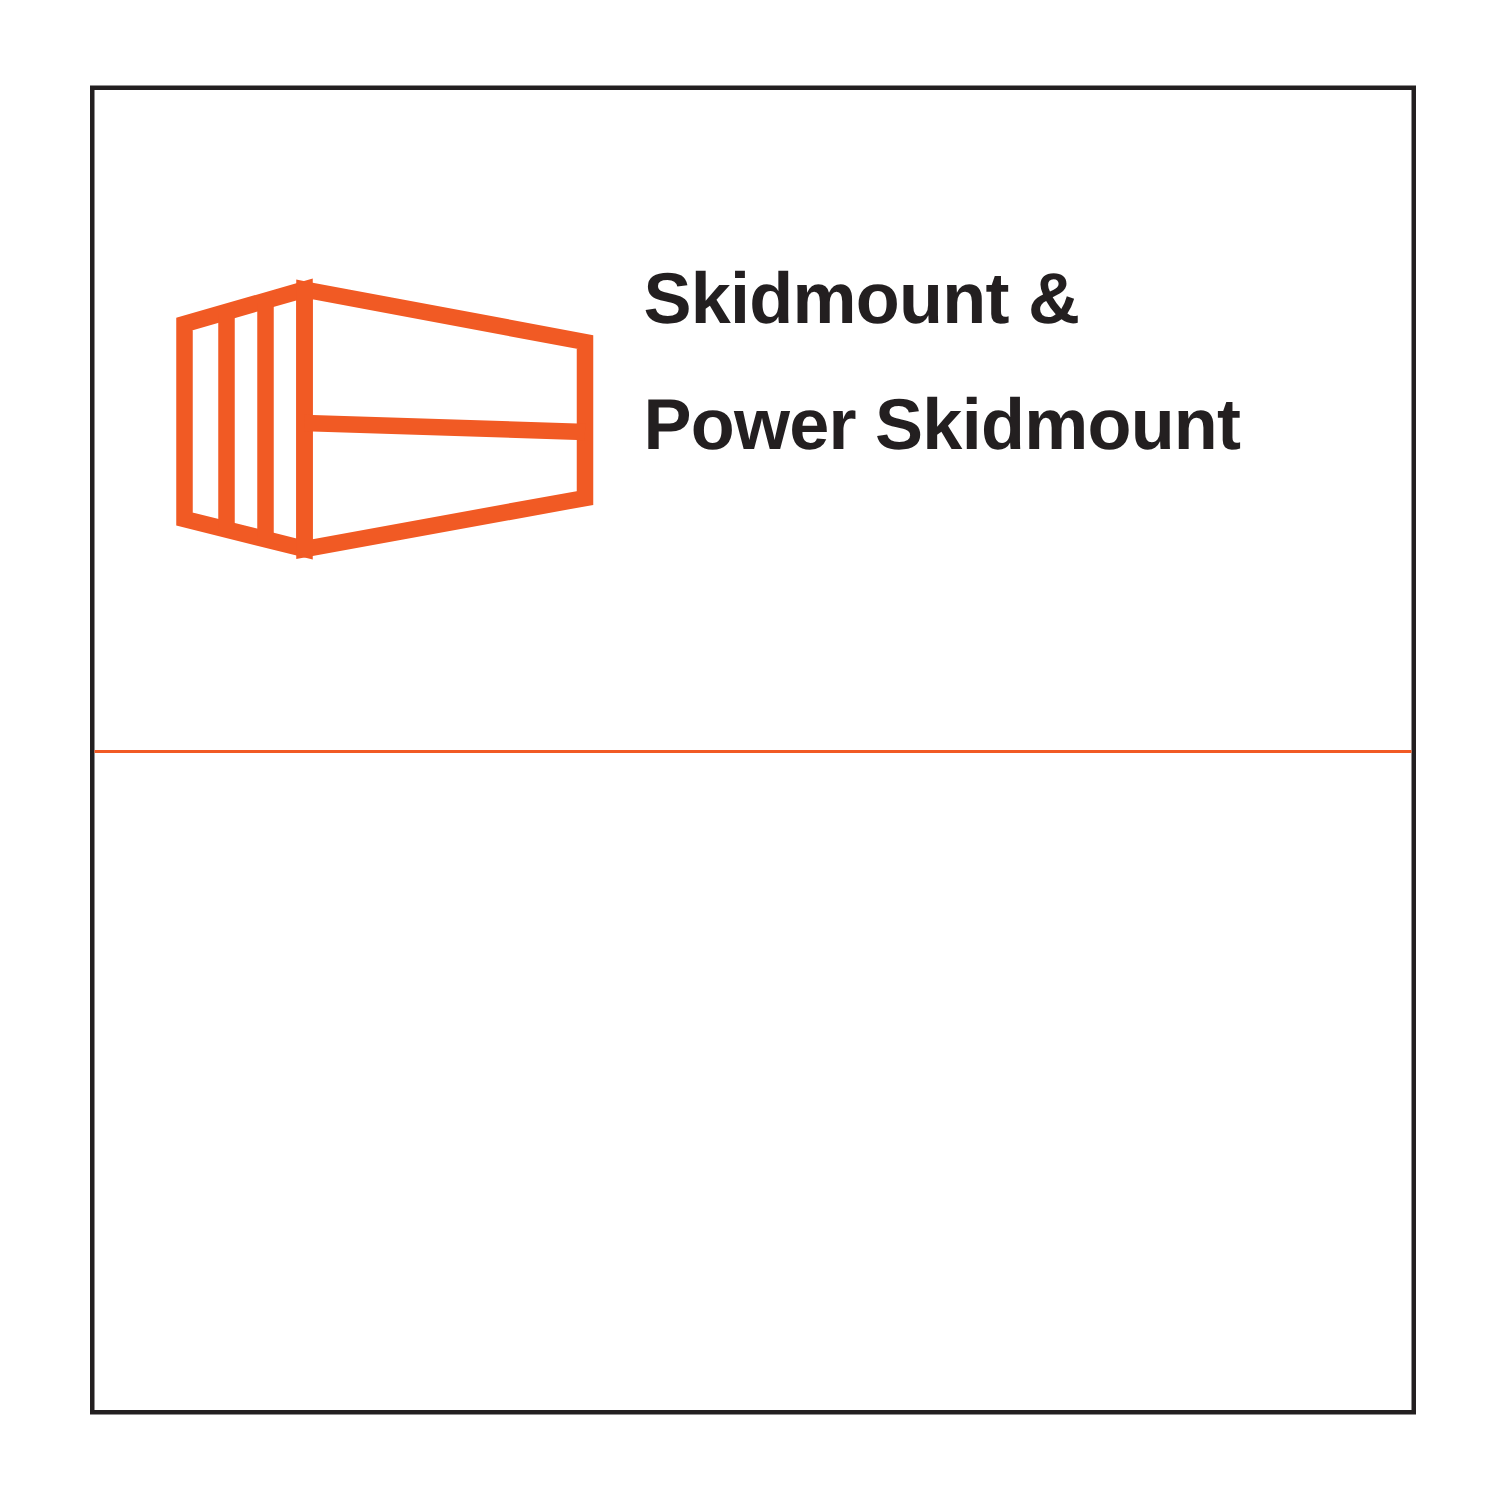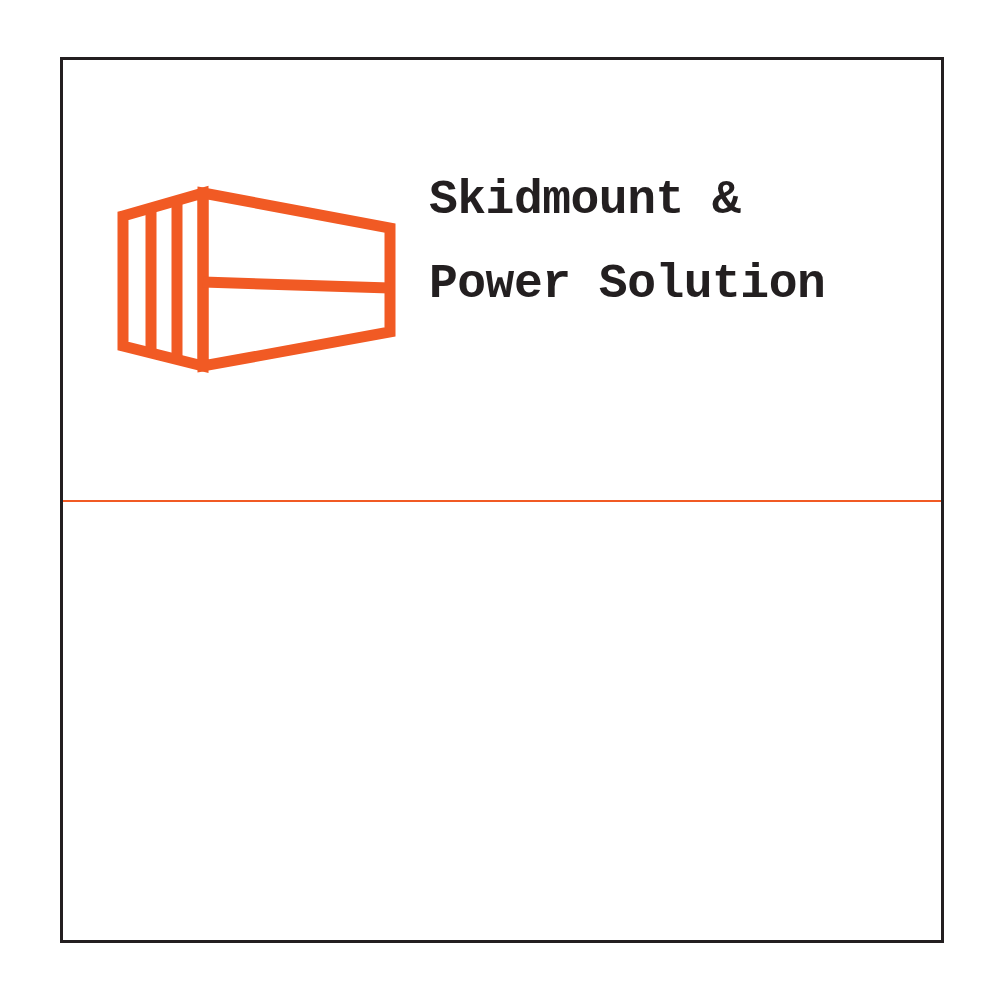--- a/index.html
+++ b/index.html
@@ -28,21 +28,21 @@
   .divider {
     position: absolute;
     left: 0;
     right: 0;
     top: 440px;
     height: 2px;
     background: #f15a24;
   }
   .section {
     position: absolute;
-    left: 0; right: 0; font-family: Liberation Mono, monospace;
+    left: 0; right: 0;
   }
   .section.top { top: 0; height: 440px; }
   .section.bottom { top: 442px; bottom: 0; }
 
   .icon-wrap { position: absolute; }
   .icon-container {
     left: 55px;
     top: 126px;
     width: 278px;
     height: 188px;
@@ -85,21 +85,21 @@
           <polygon class="orange-stroke" stroke-width="11" stroke-linejoin="miter" points="85,7 272,42 272,146 85,180"></polygon>
 
           <line class="orange-stroke" stroke-width="11" x1="33" y1="23" x2="33" y2="166"></line>
           <line class="orange-stroke" stroke-width="11" x1="59" y1="16" x2="59" y2="172"></line>
 
           <line class="orange-stroke" stroke-width="11" x1="85" y1="96" x2="272" y2="102"></line>
         </svg>
       </div>
       <h2 class="title title-top">
         <span>Skidmount &amp;</span>
-        <span>Power Solution</span>
+        <span>Power Skidmount</span>
       </h2>
     </section>
 
     <div class="divider"></div>
 
     <section class="section bottom">
       
       
     </section>
 

